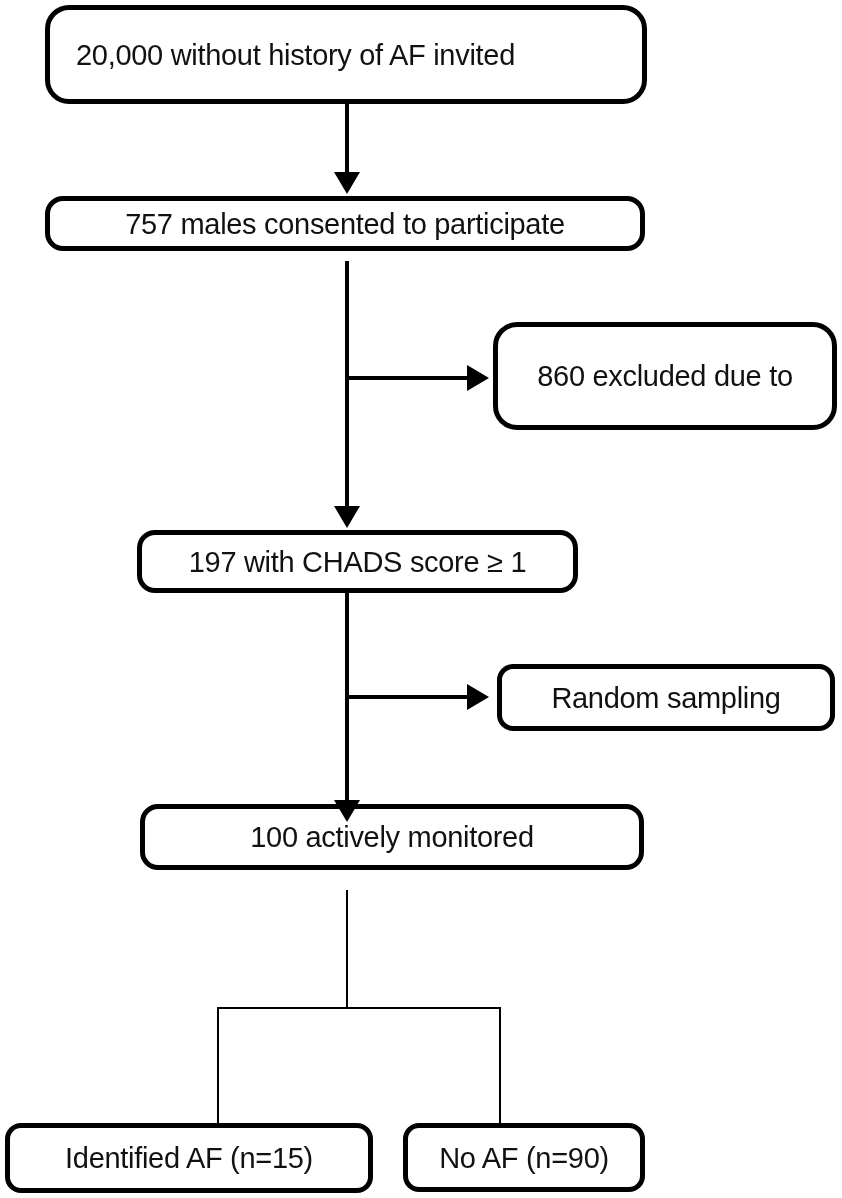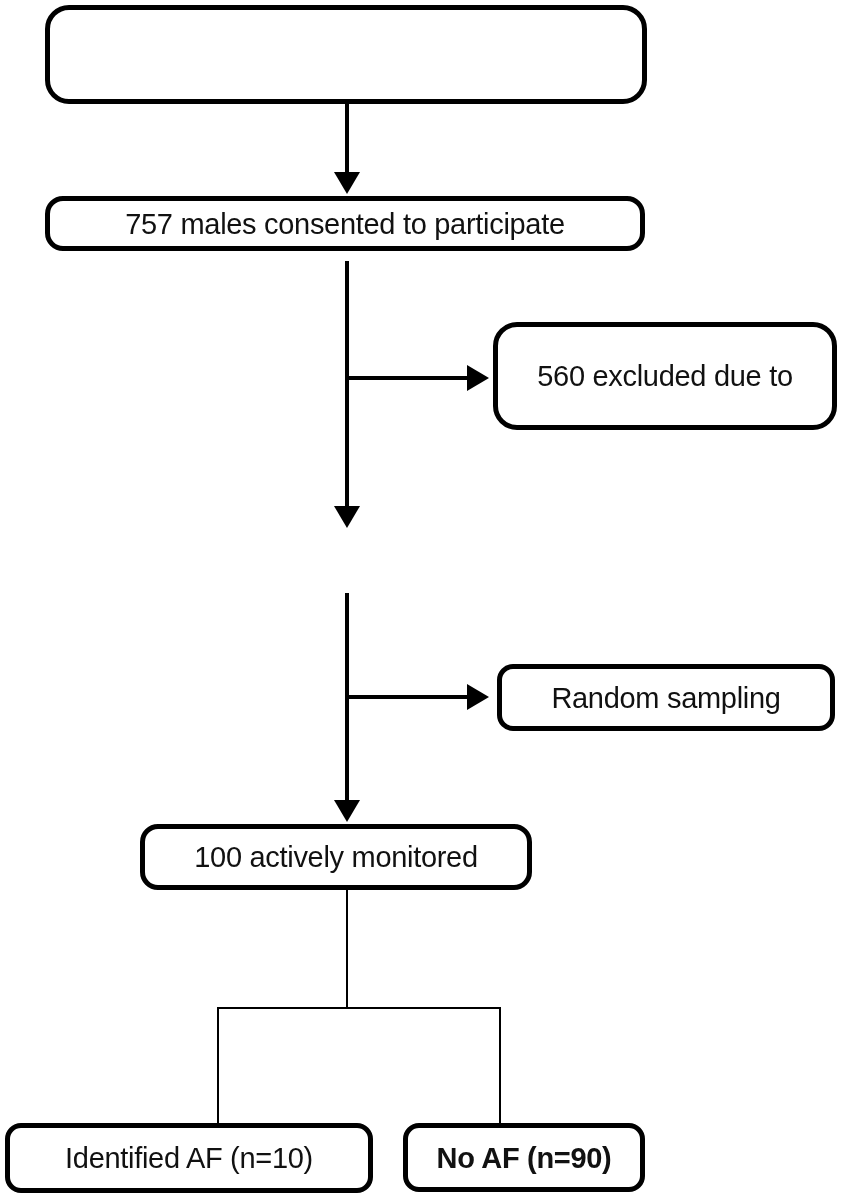--- a/index.html
+++ b/index.html
@@ -33,23 +33,23 @@
   }
   .box .ln { display: block; }
 
   
   .b-invited   { left: 45px;  top: 5px;    width: 602px; height: 99px;  border-radius: 24px;
                  align-items: flex-start; text-align: left; padding-left: 26px; }
   .b-consented { left: 45px;  top: 196px;  width: 600px; height: 55px;  border-radius: 18px; }
   .b-excluded  { left: 493px; top: 322px;  width: 344px; height: 108px; border-radius: 24px; }
   .b-chads     { left: 137px; top: 530px;  width: 441px; height: 63px;  border-radius: 18px; }
   .b-random    { left: 497px; top: 664px;  width: 338px; height: 67px;  border-radius: 16px; }
-  .b-monitored { left: 140px; top: 824px;  width: 392px; height: 66px;  border-radius: 18px; }
+  .b-monitored { left: 140px; top: 804px;  width: 504px; height: 66px;  border-radius: 18px; }
   .b-idaf      { left: 5px;   top: 1123px; width: 368px; height: 70px;  border-radius: 16px; }
-  .b-noaf      { left: 403px; top: 1123px; width: 242px; height: 69px;  border-radius: 16px; font-weight: bold; }
+  .b-noaf      { left: 403px; top: 1123px; width: 242px; height: 69px;  border-radius: 16px; }
 
   
   .line { position: absolute; background: #000000; }
   .vline  { width: 4px; }
   .hline  { height: 4px; }
   .vthin  { width: 2px; }
   .hthin  { height: 2px; }
 
   
   .ah { position: absolute; width: 0; height: 0; }
@@ -63,41 +63,45 @@
     border-bottom: 13px solid transparent;
     border-left: 22px solid #000000;
   }
 </style>
 </head>
 <body>
 
 <div class="canvas">
 
   <div class="box b-invited">
+    <span class="ln">20,000 without history of AF invited</span>
   </div>
 
   <div class="box b-consented">
     <span class="ln">757 males consented to participate</span>
   </div>
 
   <div class="box b-excluded">
-    <span class="ln">560 excluded due to</span>
+    <span class="ln">860 excluded due to</span>
   </div>
 
+  <div class="box b-chads">
+    <span class="ln">197 with CHADS score ≥ 1</span>
+  </div>
 
   <div class="box b-random">
     <span class="ln">Random sampling</span>
   </div>
 
   <div class="box b-monitored">
     <span class="ln">100 actively monitored</span>
   </div>
 
   <div class="box b-idaf">
-    <span class="ln">Identified AF (n=10)</span>
+    <span class="ln">Identified AF (n=15)</span>
   </div>
 
   <div class="box b-noaf">
     <span class="ln">No AF (n=90)</span>
   </div>
 
   <div class="line vline" style="left:345px; top:104px; height:72px;"></div>
   <div class="ah ah-down" style="left:334px; top:172px;"></div>
 
   <div class="line vline" style="left:345px; top:261px; height:245px;"></div>

